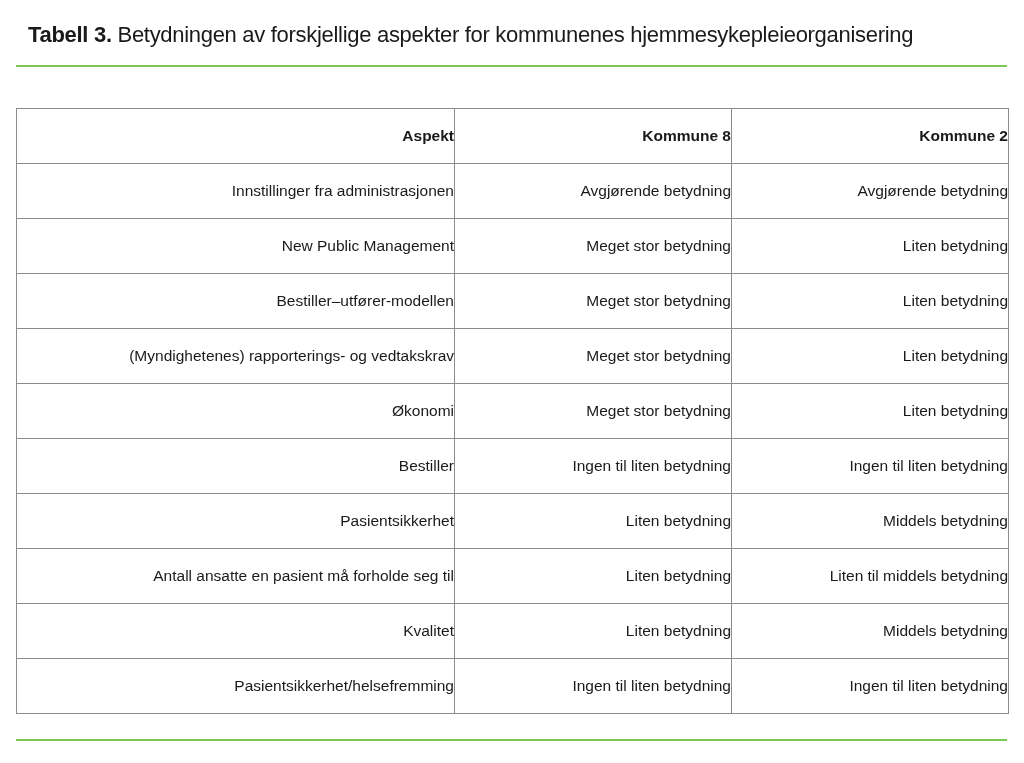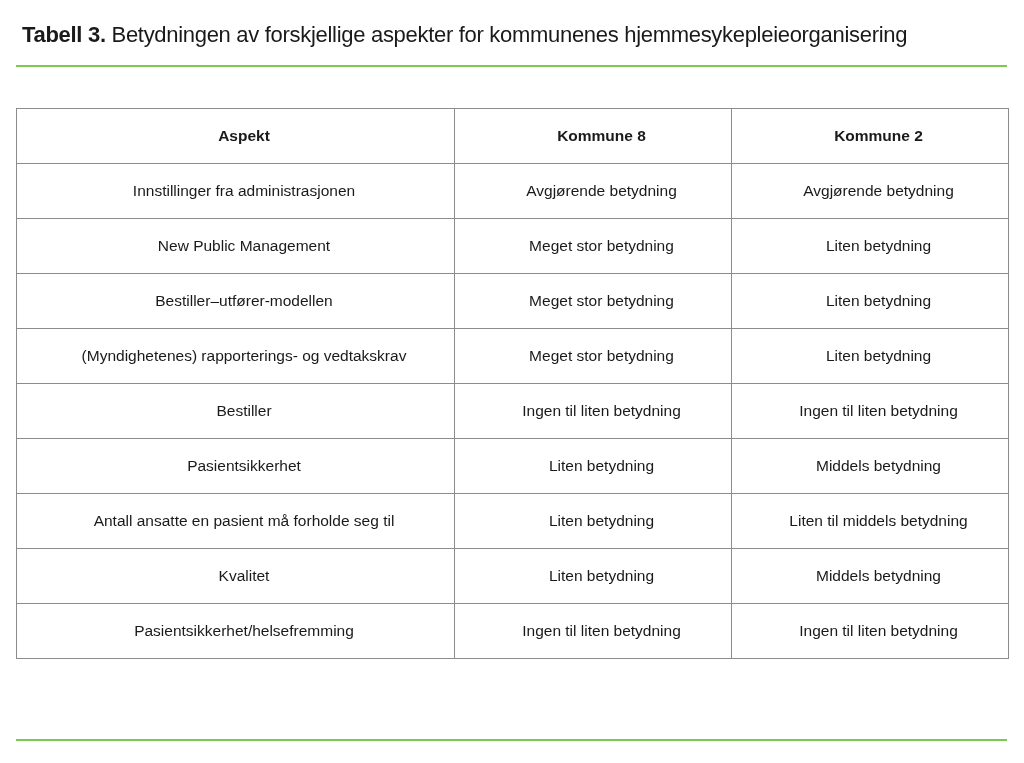--- a/index.html
+++ b/index.html
@@ -1,24 +1,24 @@
 <!DOCTYPE html>
 <html><head>
 <meta charset="utf-8">
 <style>
   html, body { margin:0; padding:0; background:#ffffff; }
   body { width:1024px; height:763px; position:relative; overflow:hidden;
          font-family:"Liberation Sans", "DejaVu Sans", sans-serif; color:#1a1a1a; }
-  .title { position:absolute; left:22px; top:22px; font-size:22px; letter-spacing:-0.3px; white-space:nowrap; }
+  .title { position:absolute; left:28px; top:22px; font-size:22px; letter-spacing:-0.3px; white-space:nowrap; }
   .title .label { font-weight:bold; }
   .rule { position:absolute; left:16px; width:991px; height:2px; background:#7dc855; }
   .rule.top { top:65px; }
   .rule.bottom { top:739px; }
   table { position:absolute; left:16px; top:108px; width:992px; border-collapse:collapse; table-layout:fixed; }
-  td, th { border:1px solid #8c8c8c; height:54px; padding:0 0 0 17px; text-align:center; vertical-align:middle;
+  td, th { border:1px solid #8c8c8c; height:54px; padding:0 0 0 17px; text-align:right; vertical-align:middle;
            font-size:15.5px; font-weight:normal; white-space:nowrap; }
   th { font-weight:bold; }
   col.c1 { width:438px; } col.c2 { width:277px; } col.c3 { width:277px; }
 </style>
 </head>
 <body>
 
 <div class="title">
   <span class="label">Tabell 3.</span>
   <span>Betydningen av forskjellige aspekter for kommunenes hjemmesykepleieorganisering</span>
@@ -53,20 +53,25 @@
       <td>Bestiller–utfører-modellen</td>
       <td>Meget stor betydning</td>
       <td>Liten betydning</td>
     </tr>
     <tr>
       <td>(Myndighetenes) rapporterings- og vedtakskrav</td>
       <td>Meget stor betydning</td>
       <td>Liten betydning</td>
     </tr>
     <tr>
+      <td>Økonomi</td>
+      <td>Meget stor betydning</td>
+      <td>Liten betydning</td>
+    </tr>
+    <tr>
       <td>Bestiller</td>
       <td>Ingen til liten betydning</td>
       <td>Ingen til liten betydning</td>
     </tr>
     <tr>
       <td>Pasientsikkerhet</td>
       <td>Liten betydning</td>
       <td>Middels betydning</td>
     </tr>
     <tr>

